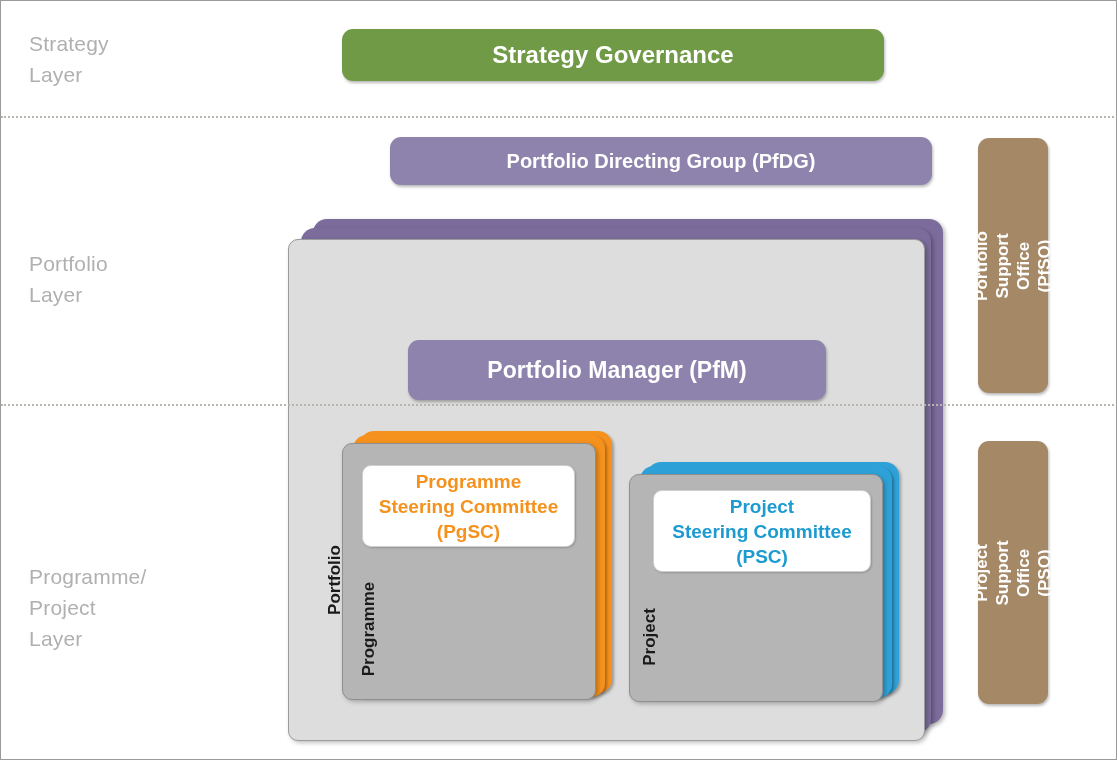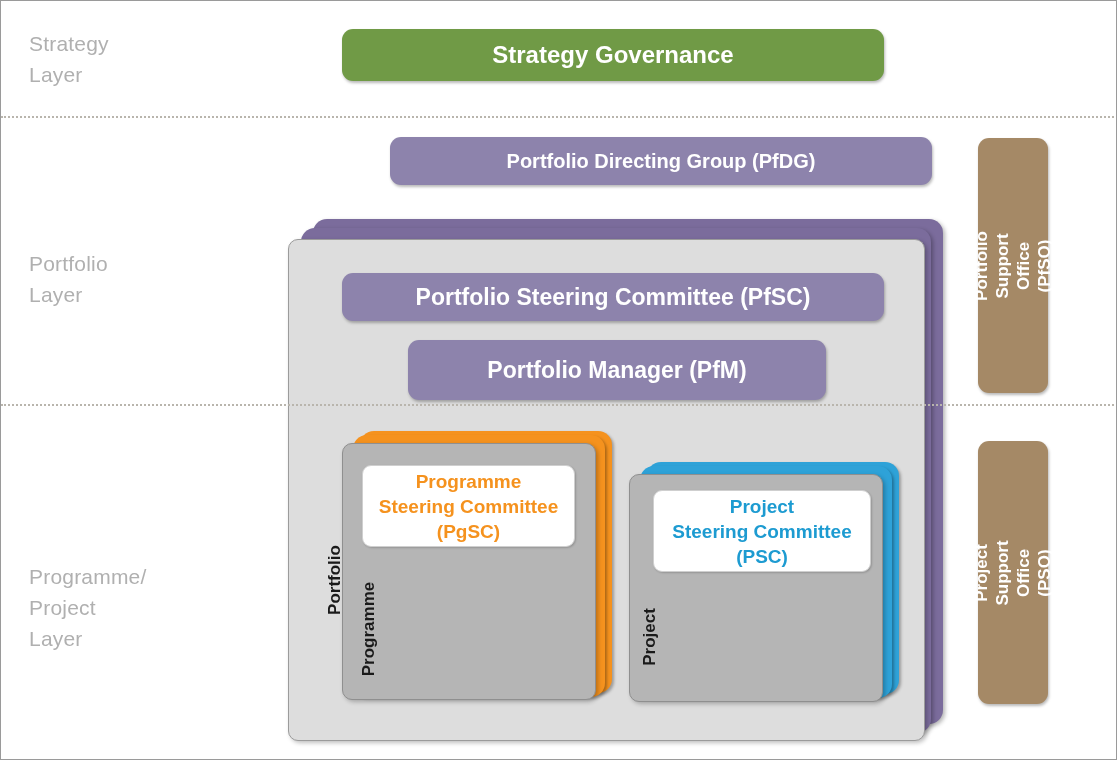--- a/index.html
+++ b/index.html
@@ -300,21 +300,20 @@
     <div class="stack-shadow-card" id="project-card-back1"></div>
     <div id="project-card-front">
       <div id="label-project-vertical">Project</div>
     </div>
   </div>
 
   <div class="pill" id="box-strategy-governance">Strategy Governance</div>
 
   <div class="pill" id="box-pfdg">Portfolio Directing Group (PfDG)</div>
 
-  <div class="pill" id="box-pfsc">Portfolio Steering Committee (PfSC)</div>
 
   <div class="pill" id="box-pfm">Portfolio Manager (PfM)</div>
 
   <div class="committee-card" id="card-pgsc">Programme
 Steering Committee
 (PgSC)</div>
 
   <div class="committee-card" id="card-psc">Project
 Steering Committee
 (PSC)</div>

